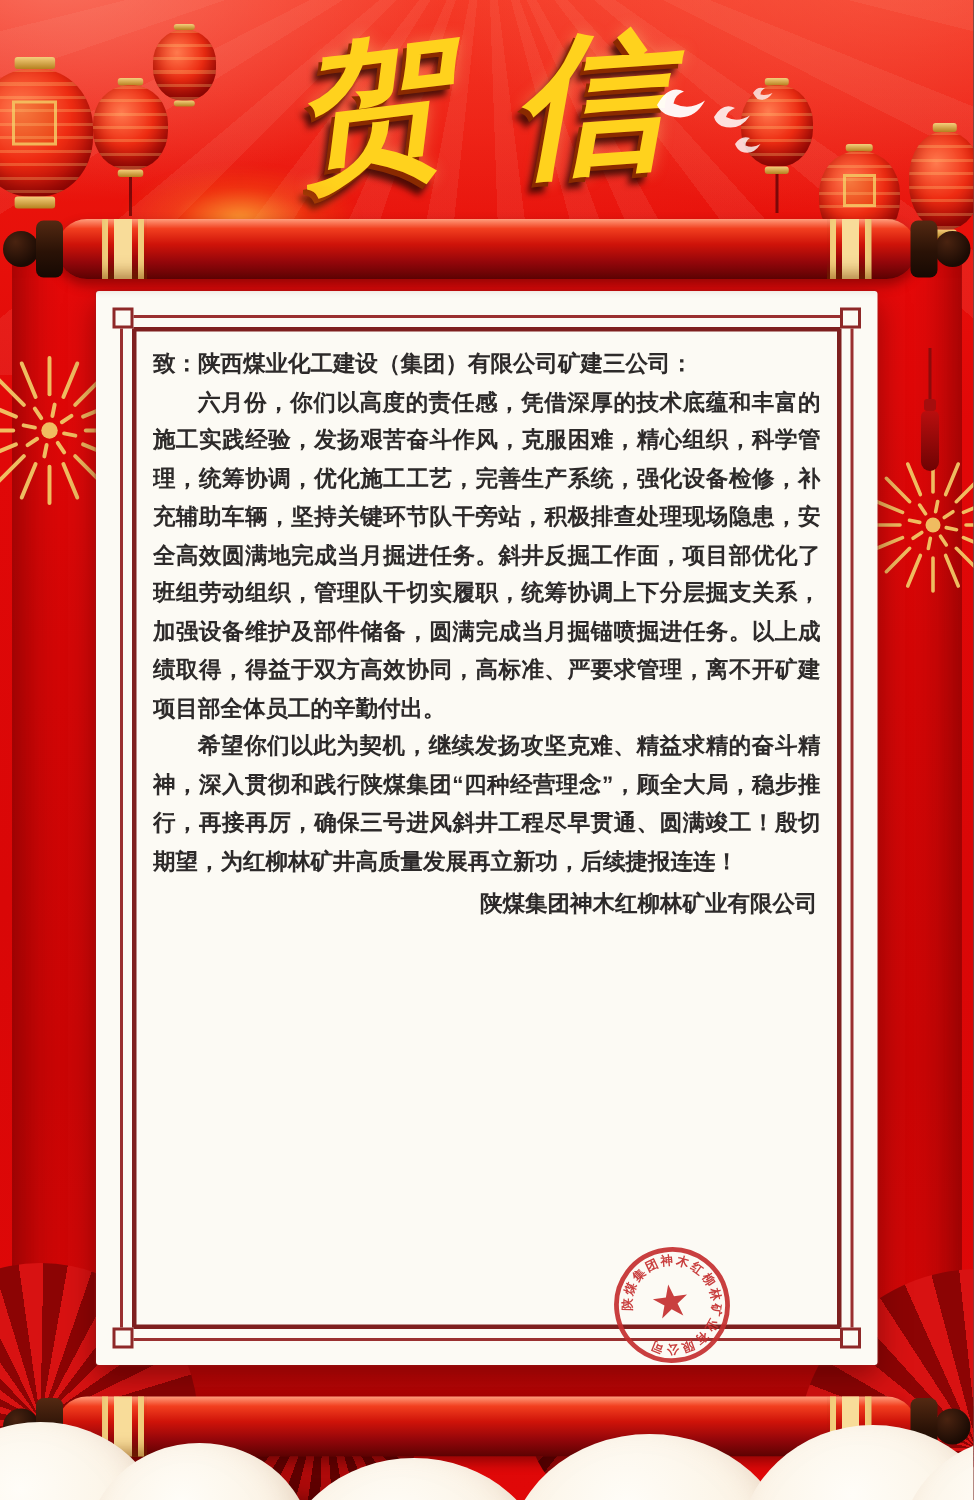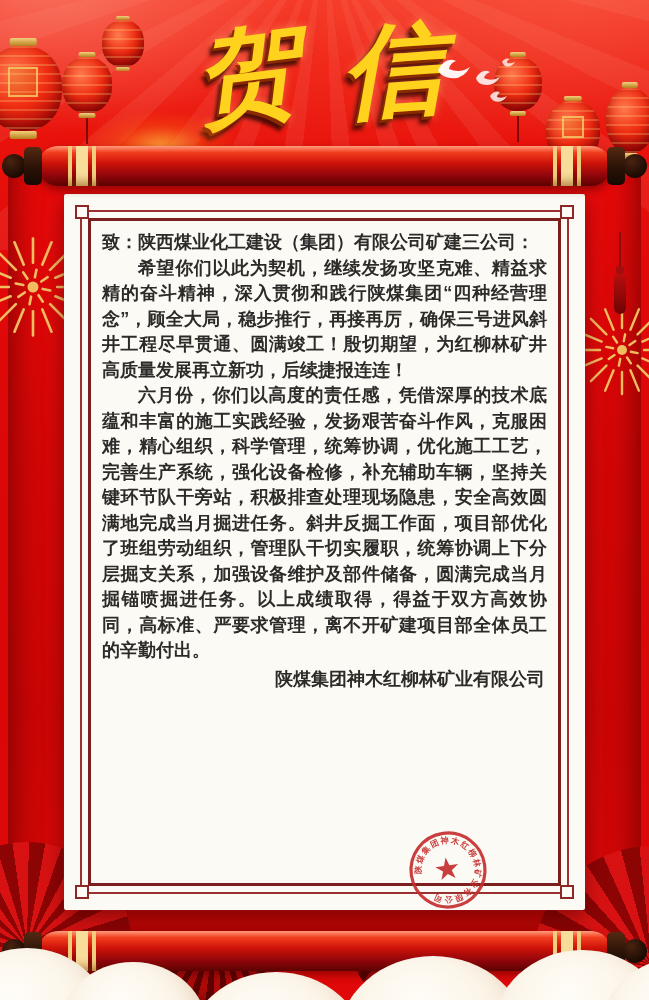--- a/index.html
+++ b/index.html
@@ -88,21 +88,21 @@
     background:#fcfaf4;border-radius:2px;
     box-shadow:0 0 0 1px rgba(150,30,30,.25),0 8px 20px rgba(70,0,0,.5);
   }
   .frame-outer{position:absolute;inset:16px;border:2px solid #9a3030;}
   .frame-inner{position:absolute;inset:24px;border:3px solid #7e1f1f;}
   .corner{position:absolute;width:10px;height:10px;border:2px solid #8e2828;background:#fcfaf4;}
   .corner.tl{left:11px;top:11px;} .corner.tr{right:11px;top:11px;}
   .corner.bl{left:11px;bottom:11px;} .corner.br{right:11px;bottom:11px;}
   .letter{
     position:absolute;left:38px;right:38px;top:36px;bottom:26px;overflow:hidden;
-    color:#2d2a2a;font-size:18px;line-height:25.5px;font-weight:700;
+    color:#2d2a2a;font-size:15px;line-height:25.5px;font-weight:700;
     text-align:justify;
   }
   .letter p{margin:0;}
   .salutation{font-weight:900;}
   .para{text-indent:2em;}
   .signature{text-align:right;padding-right:2px;margin-top:3px !important;}
   
   .seal{position:absolute;left:344px;top:636px;width:80px;height:80px;z-index:5;
     transform:rotate(-8deg);opacity:.92;}
   .seal svg{position:absolute;inset:0;}
@@ -271,22 +271,22 @@
   <div class="paper">
     <div class="frame-outer"></div>
     <div class="frame-inner"></div>
     <div class="corner tl"></div>
     <div class="corner tr"></div>
     <div class="corner bl"></div>
     <div class="corner br"></div>
 
     <div class="letter">
       <p class="salutation">致：陕西煤业化工建设（集团）有限公司矿建三公司：</p>
+      <p class="para">六月份，你们以高度的责任感，凭借深厚的技术底蕴和丰富的施工实践经验，发扬艰苦奋斗作风，克服困难，精心组织，科学管理，统筹协调，优化施工工艺，完善生产系统，强化设备检修，补充辅助车辆，坚持关键环节队干旁站，积极排查处理现场隐患，安全高效圆满地完成当月掘进任务。斜井反掘工作面，项目部优化了班组劳动组织，管理队干切实履职，统筹协调上下分层掘支关系，加强设备维护及部件储备，圆满完成当月掘锚喷掘进任务。以上成绩取得，得益于双方高效协同，高标准、严要求管理，离不开矿建项目部全体员工的辛勤付出。</p>
       <p class="para">希望你们以此为契机，继续发扬攻坚克难、精益求精的奋斗精神，深入贯彻和践行陕煤集团“四种经营理念”，顾全大局，稳步推行，再接再厉，确保三号进风斜井工程尽早贯通、圆满竣工！殷切期望，为红柳林矿井高质量发展再立新功，后续捷报连连！</p>
-      <p class="para">六月份，你们以高度的责任感，凭借深厚的技术底蕴和丰富的施工实践经验，发扬艰苦奋斗作风，克服困难，精心组织，科学管理，统筹协调，优化施工工艺，完善生产系统，强化设备检修，补充辅助车辆，坚持关键环节队干旁站，积极排查处理现场隐患，安全高效圆满地完成当月掘进任务。斜井反掘工作面，项目部优化了班组劳动组织，管理队干切实履职，统筹协调上下分层掘支关系，加强设备维护及部件储备，圆满完成当月掘锚喷掘进任务。以上成绩取得，得益于双方高效协同，高标准、严要求管理，离不开矿建项目部全体员工的辛勤付出。</p>
       <p class="signature">陕煤集团神木红柳林矿业有限公司</p>
 
     </div>
 
     <div class="seal">
       <svg viewBox="0 0 80 80">
         <defs>
           <path id="sealArc" d="M40,40 m-27,0 a27,27 0 1,1 54,0 a27,27 0 1,1 -54,0" fill="none"></path>
         </defs>
         <circle cx="40" cy="40" r="37" fill="none" stroke="#c53030" stroke-width="3.2"></circle>

